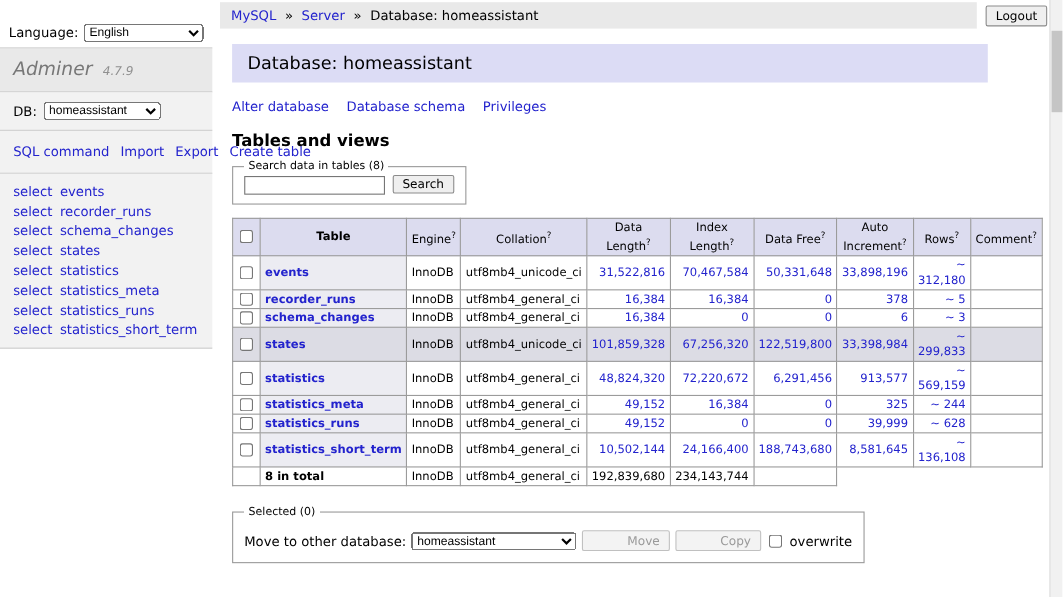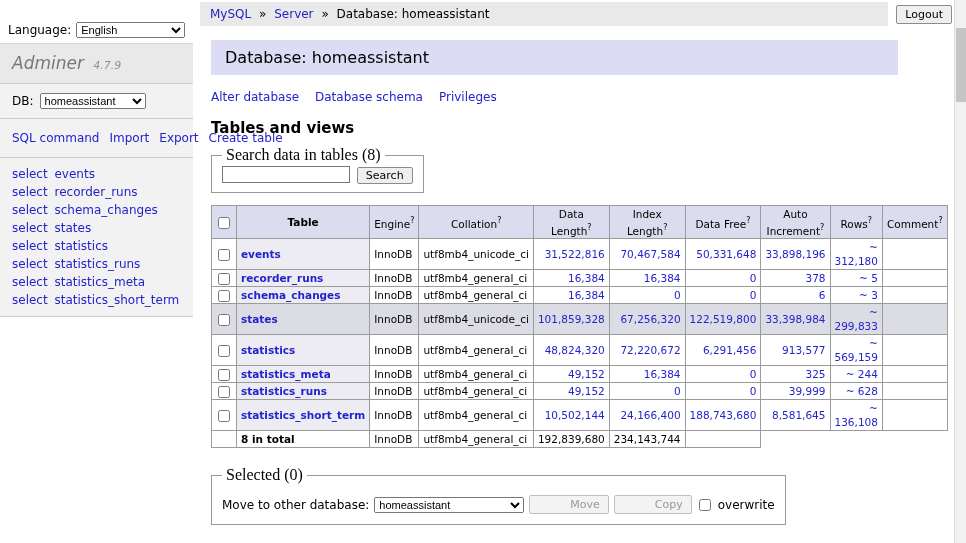--- a/index.html
+++ b/index.html
@@ -49,21 +49,21 @@
   .content { padding:14px 56px 0 18px; overflow:hidden; }
   h2.page-title {
     margin:0 0 15px; padding:8px 14px; background:var(--heading_bg,#dcdcf5);
     font-size:16px; font-weight:normal; color:#000;
   }
   .nav-links { margin:0 0 15px; }
   .nav-links a { margin-right:16px; }
   h3 { font-size:15px; margin:2px 0 9px; }
 
   fieldset { border:1px solid #999; margin:0; }
-  legend { font-size:16px; padding:0 4px;font-family:Liberation Serif, serif; }
+  legend { font-size:10px; padding:0 4px; }
   .search-fs { display:inline-block; padding:2px 10px 8px; margin:0 0 10px; }
   .search-fs input[type=text] { width:128px; height:17px; border:1px solid #767676; font-size:11px; padding:1px 3px; }
   .search-fs button { margin-left:3px; padding:1px 8px; }
 
   table.dbtable { border-collapse:collapse; font-size:10.5px; margin:2px 0 14px; }
   .dbtable th, .dbtable td { border:1px solid #9b9b9b; padding:1px 4px; height:15px; line-height:14px; }
   .dbtable thead th { background:var(--table_head_bg,#dcdcef); font-weight:normal; text-align:center; }
   .dbtable thead th.h-table { font-weight:bold; }
   .dbtable sup { font-size:8px; }
   .dbtable tbody th.name { background:var(--name_cell_bg,#ececf2); text-align:left; }
@@ -135,26 +135,26 @@
           <a>states</a>
         </p>
 
         <p>
           <a>select</a>
           <a>statistics</a>
         </p>
 
         <p>
           <a>select</a>
+          <a>statistics_meta</a>
+        </p>
+
+        <p>
+          <a>select</a>
           <a>statistics_runs</a>
-        </p>
-
-        <p>
-          <a>select</a>
-          <a>statistics_meta</a>
         </p>
 
         <p>
           <a>select</a>
           <a>statistics_short_term</a>
         </p>
       </div>
   </div>
 
   <div class="main">

